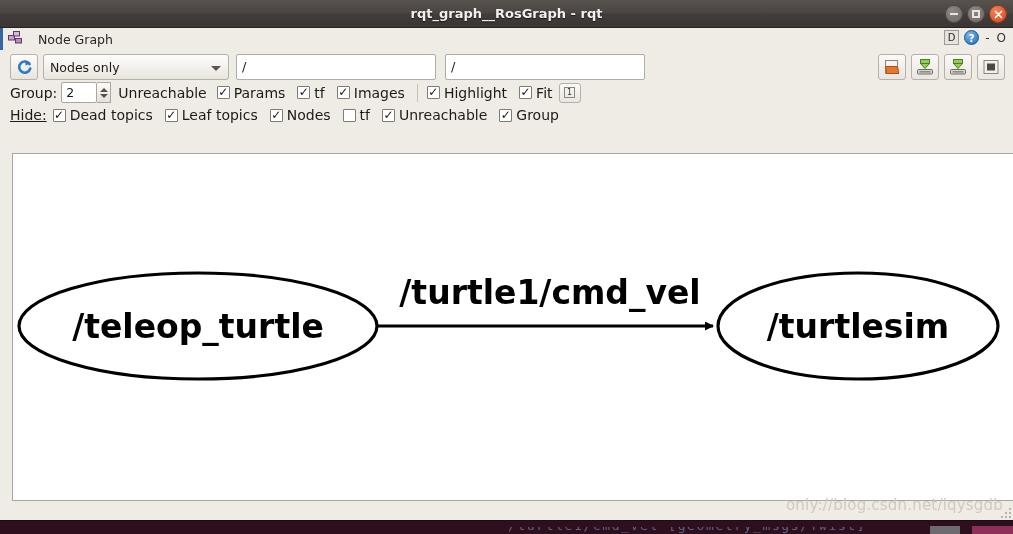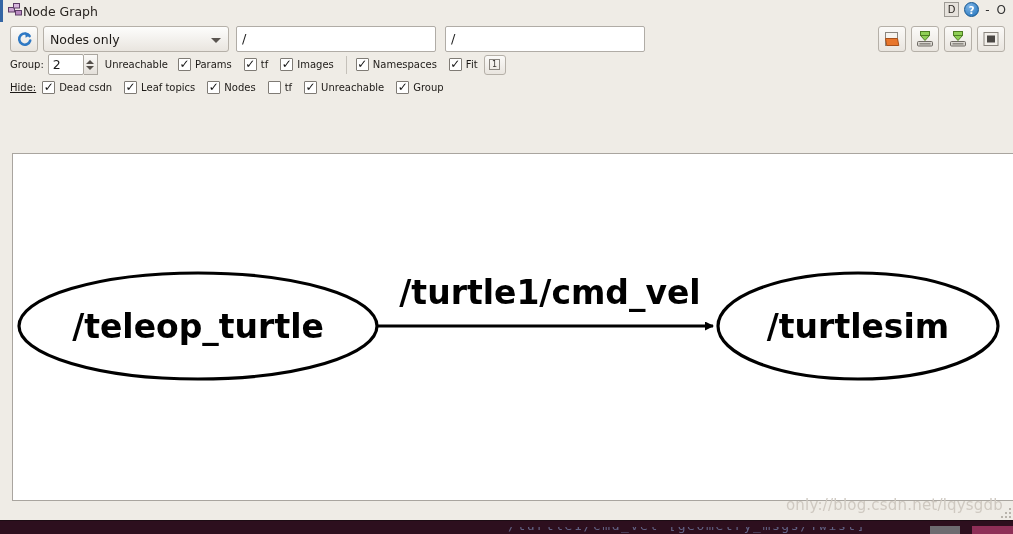--- a/index.html
+++ b/index.html
@@ -77,21 +77,21 @@
   .wbtn.max .glyph { width: 8px; height: 8px; border: 2px solid #e8e4e1; display:block; background:none; }
 
   
   #panel-header {
     position: relative; height: 22px;
     background: #efece6;
     border-left: 3px solid #3465a4;
   }
   #panel-title-wrap {
     position: absolute; left: 5px; top: 2px;
-    display: flex; align-items: center; gap: 0;
+    display: flex; align-items: center; gap: 15px;
   }
   #panel-title {
     font-size: 12.5px; color: #2a2622;
   }
   #panel-controls {
     position: absolute; right: 6px; top: 2px;
     display: flex; align-items: center; gap: 5px;
     font-size: 12px; color: #2a2622;
   }
   #dock-float-btn {
@@ -144,21 +144,21 @@
   #topic-filter-field { width: 200px; }
 
   #tool-icons { margin-left: auto; display: flex; gap: 5px; }
   .tibtn {
     width: 28px; height: 26px;
     background: linear-gradient(180deg,#fbfaf8,#e9e5df);
     border: 1px solid #b5b0a8; border-radius: 3px;
     display: flex; align-items: center; justify-content: center;
   }
 
-  .lbl { font-size: 10px; color: #1d1a17; }
+  .lbl { font-size: 14px; color: #1d1a17; }
   .grp-label { margin-right: 4px; }
   #group-spin {
     width: 36px; height: 21px; background: #fff; border: 1px solid #aaa69f;
     border-radius: 2px; font-size: 12.5px; color: #1a1a1a;
     padding: 0 4px; line-height: 19px; position: relative;
   }
   #group-spin-buttons {
     width: 14px; height: 21px; border: 1px solid #aaa69f; border-left: none;
     background: linear-gradient(180deg,#fbfaf8,#e4e0da);
     display: flex; flex-direction: column; align-items: center; justify-content: center;
@@ -232,20 +232,36 @@
     <div class="swatch" style="left:0px;width:930px;background:#2d0f1e;"></div>
     <div class="swatch" style="left:930px;width:30px;background:#6d6b70;"></div>
     <div class="swatch" style="left:960px;width:12px;background:#2d0f1e;"></div>
     <div class="swatch" style="left:972px;width:41px;background:#8e2f57;"></div>
     <div class="termtext">/turtle1/cmd_vel [geometry_msgs/Twist]</div>
   </div>
 </div>
 
 <div id="app-window">
 
+  <div id="title-bar">
+    <div id="title-text">rqt_graph__RosGraph - rqt</div>
+    <div id="window-buttons">
+      <div class="wbtn min">
+          <span class="glyph"></span>
+        </div>
+      <div class="wbtn max">
+          <span class="glyph"></span>
+        </div>
+      <div class="wbtn close">
+        <svg width="9" height="9" viewBox="0 0 9 9">
+          <path d="M1.5 1.5 L7.5 7.5 M7.5 1.5 L1.5 7.5" stroke="#ffffff" stroke-width="1.6" stroke-linecap="round"></path>
+        </svg>
+      </div>
+    </div>
+  </div>
 
   <div id="panel-header">
     <div id="panel-title-wrap">
       <span>
         <svg width="15" height="15" viewBox="0 0 15 15">
           <rect x="0.5" y="5.5" width="6" height="4.5" fill="#c9a2d0" stroke="#5d3d66" stroke-width="1"></rect>
           <rect x="5.5" y="1.5" width="6" height="4.5" fill="#d8b6dd" stroke="#5d3d66" stroke-width="1"></rect>
           <rect x="7.5" y="8.5" width="6" height="4.5" fill="#b98ac2" stroke="#5d3d66" stroke-width="1"></rect>
         </svg>
       </span>
@@ -336,41 +352,41 @@
           </span>
         <span class="lbl">Images</span>
       </div>
 
       <div class="sep"></div>
 
       <div class="cbx-wrap">
         <span class="cbx">
             <span class="tick">✓</span>
           </span>
-        <span class="lbl">Namespaces</span>
+        <span class="lbl">Highlight</span>
       </div>
       <div class="cbx-wrap" style="margin-right:4px">
         <span class="cbx">
             <span class="tick">✓</span>
           </span>
         <span class="lbl">Fit</span>
       </div>
       <div id="zoom-one-btn">
         <span class="inner">1</span>
       </div>
     </div>
 
     <div class="trow row3">
       <span class="lbl hide-label">Hide:</span>
 
       <div class="cbx-wrap">
         <span class="cbx">
             <span class="tick">✓</span>
           </span>
-        <span class="lbl">Dead csdn</span>
+        <span class="lbl">Dead topics</span>
       </div>
       <div class="cbx-wrap">
         <span class="cbx">
             <span class="tick">✓</span>
           </span>
         <span class="lbl">Leaf topics</span>
       </div>
       <div class="cbx-wrap">
         <span class="cbx">
             <span class="tick">✓</span>

